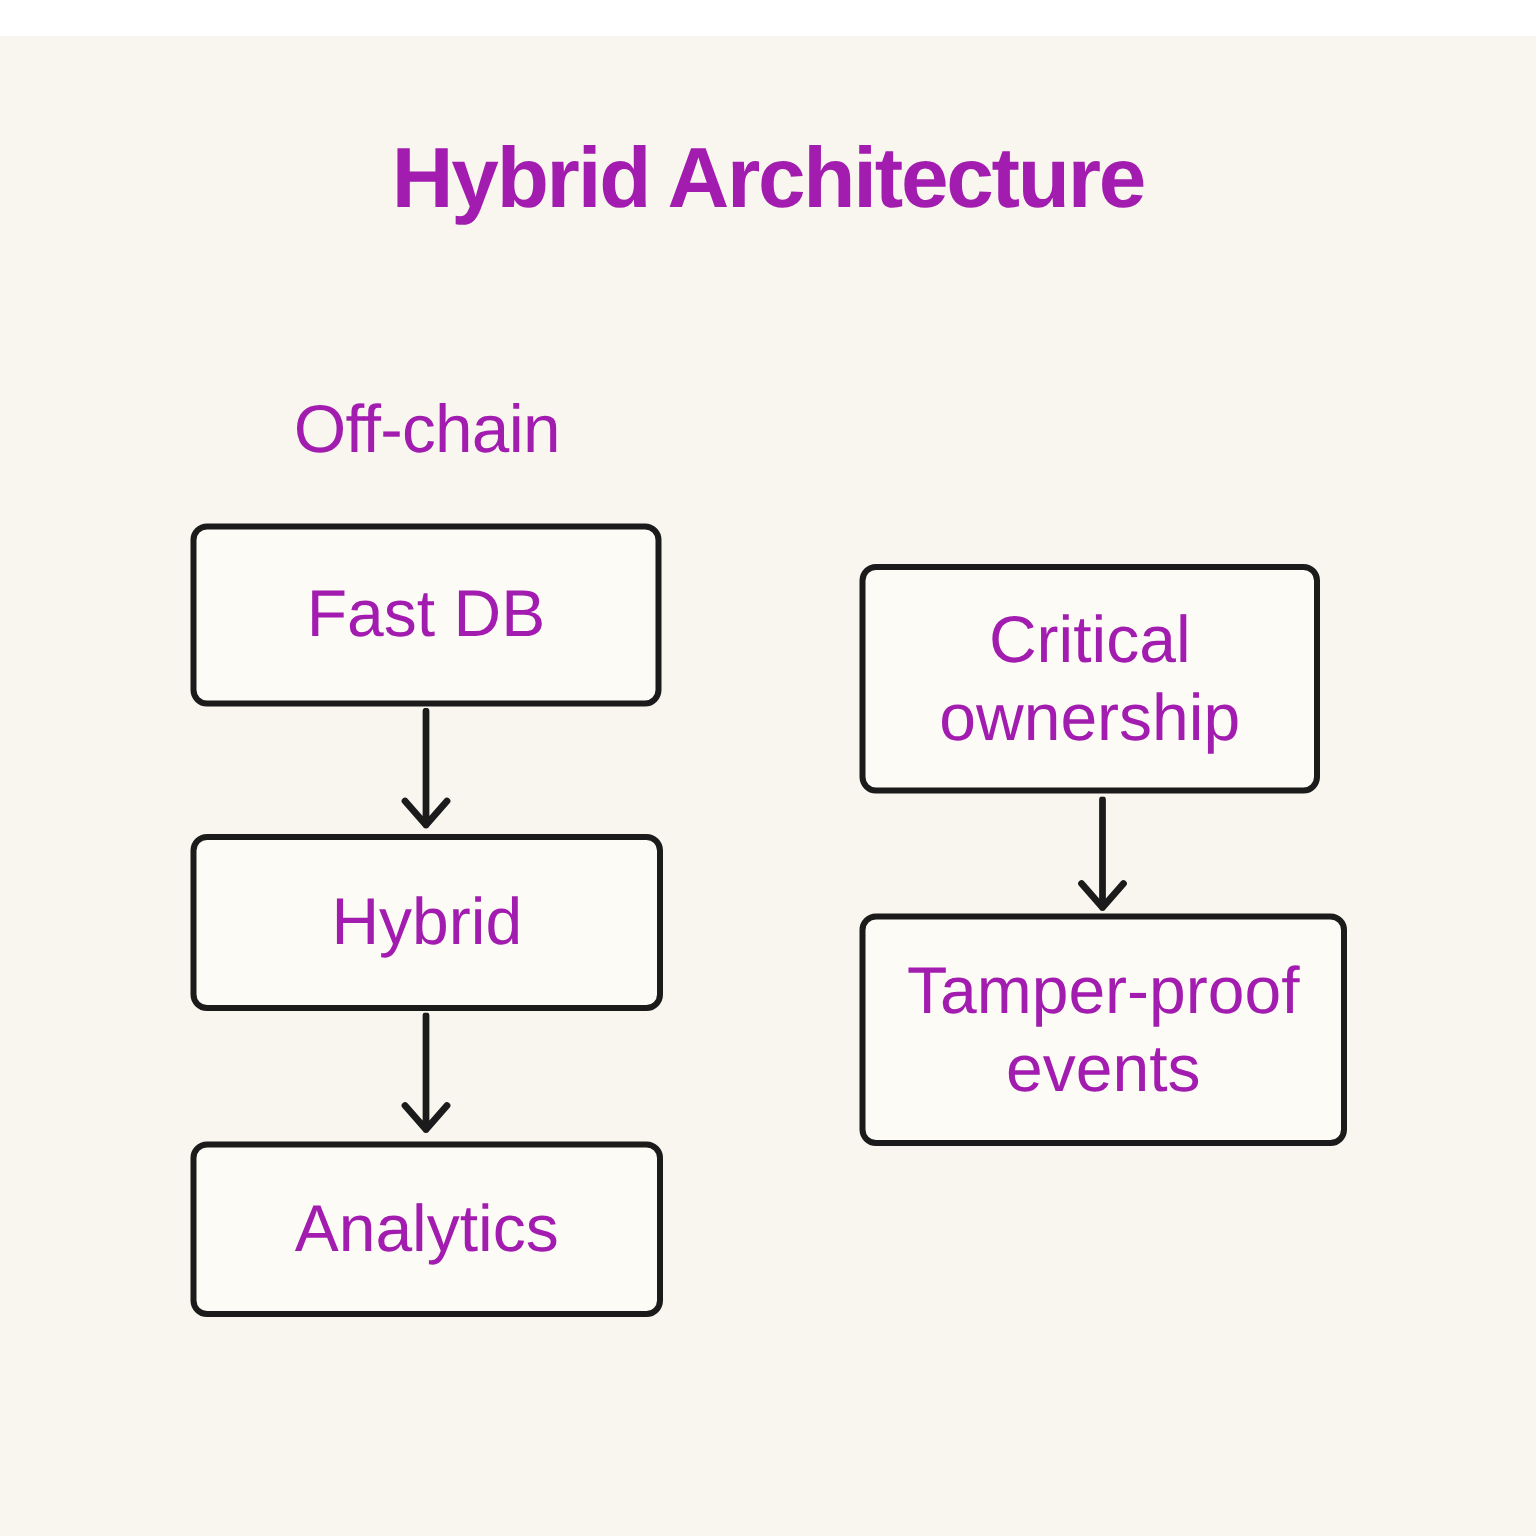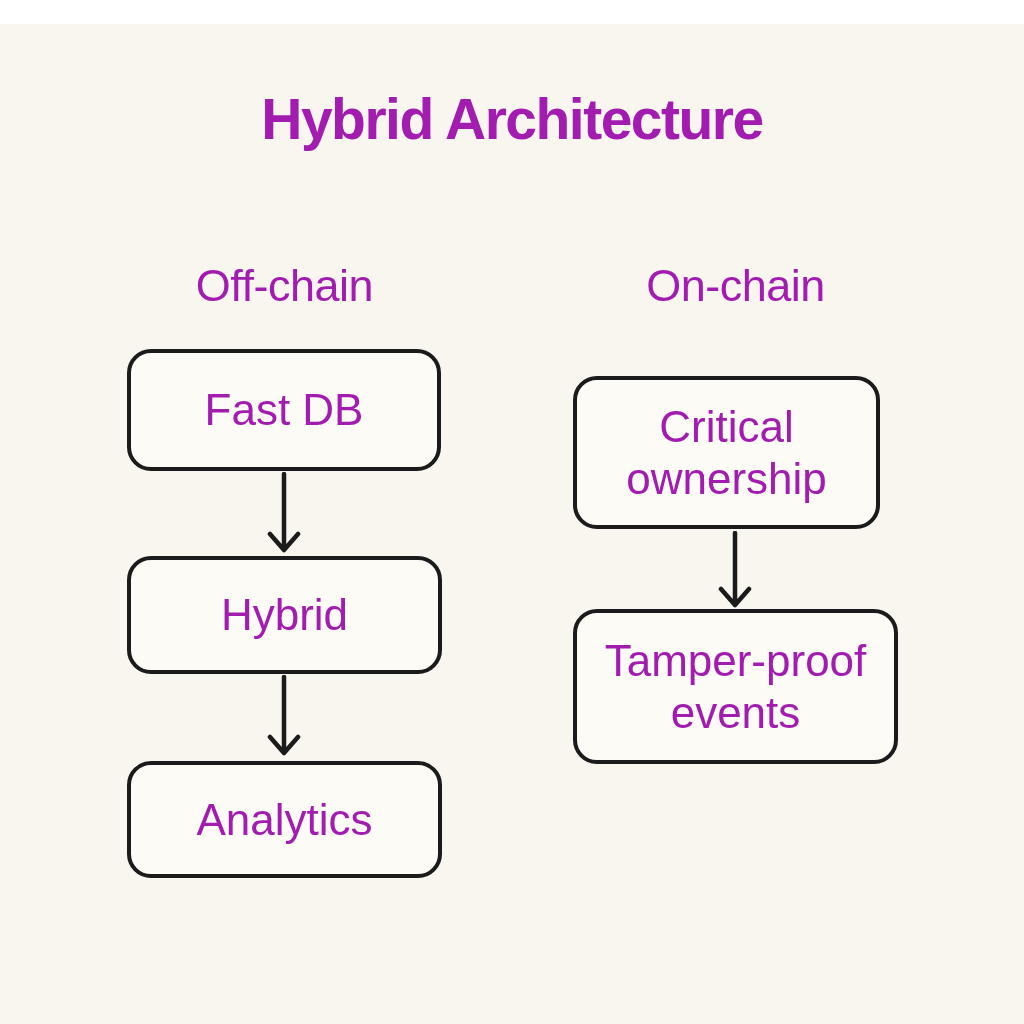--- a/index.html
+++ b/index.html
@@ -26,21 +26,21 @@
   .col-label {
     position: absolute;
     text-align: center;
     font-size: 45px;
     letter-spacing: -0.5px;
   }
   .node {
     position: absolute;
     box-sizing: border-box;
     border: 4px solid #1b1b1b;
-    border-radius: 24px;
+    border-radius: 11px;
     background: #fdfbf5;
     display: flex;
     align-items: center;
     justify-content: center;
     text-align: center;
     font-size: 44px;
     line-height: 1.17;
     padding: 4px 10px;
   }
   .arrow {
@@ -74,21 +74,20 @@
   <div class="arrow" style="left:262px; top:651px;">
     <svg width="44" height="84" viewBox="0 0 44 84">
       <path d="M22 2 L22 78 M8 62 L22 78 L36 62" stroke="#1b1b1b" stroke-width="4.5" fill="none" stroke-linecap="round" stroke-linejoin="round"></path>
     </svg>
   </div>
 
   <div class="node" style="left:127px; top:737px; width:315px; height:117px;">
     <span>Analytics</span>
   </div>
 
-  <div class="col-label" style="left:573px; top:236px; width:325px;">On-chain</div>
 
   <div class="node" style="left:573px; top:352px; width:307px; height:153px;">
     <span>Critical ownership</span>
   </div>
 
   <div class="arrow" style="left:713px; top:507px;">
     <svg width="44" height="80" viewBox="0 0 44 80">
       <path d="M22 2 L22 74 M8 58 L22 74 L36 58" stroke="#1b1b1b" stroke-width="4.5" fill="none" stroke-linecap="round" stroke-linejoin="round"></path>
     </svg>
   </div>

